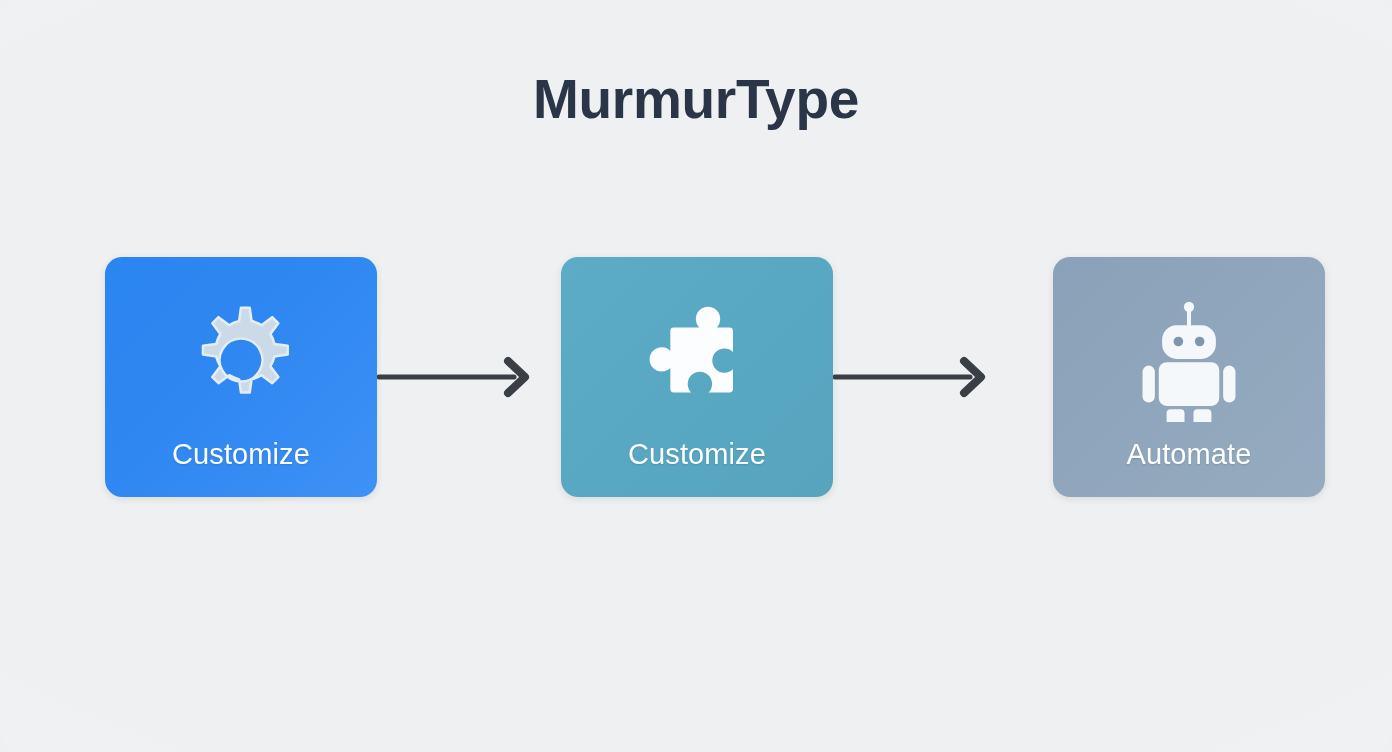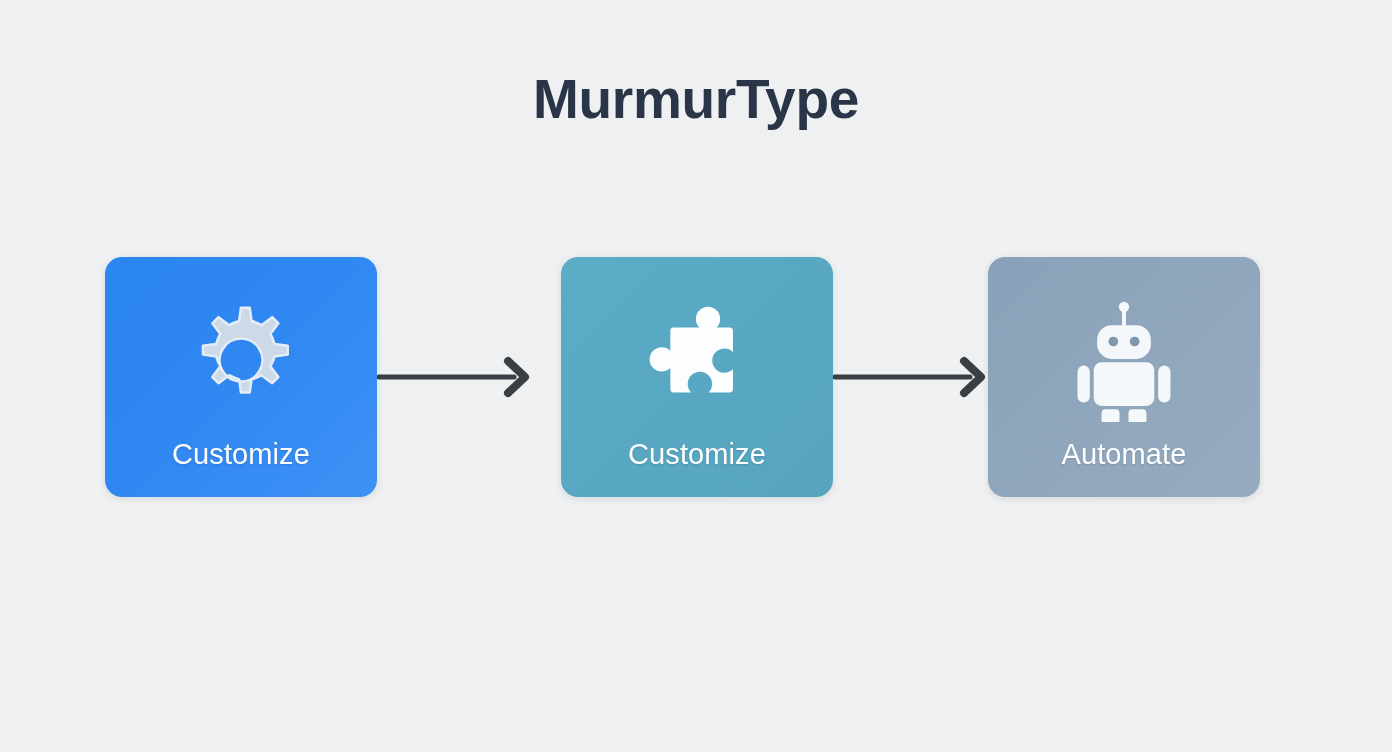--- a/index.html
+++ b/index.html
@@ -60,21 +60,21 @@
     position: absolute;
     top: 0;
     width: 272px;
     height: 240px;
     border-radius: 17px;
     box-shadow: 0 2px 7px rgba(40,55,75,0.12);
     overflow: hidden;
   }
   .card-1 { left: 105px;  background: linear-gradient(135deg, #2b85f0 0%, #2f87f1 45%, #3e91f6 100%); }
   .card-2 { left: 561px;  background: linear-gradient(135deg, #5cabc7 0%, #59a8c3 50%, #56a4be 100%); }
-  .card-3 { left: 988px; background: linear-gradient(135deg, #8aa2b9 0%, #8fa6bc 50%, #97abbf 100%); text-decoration: underline; }
+  .card-3 { left: 1053px; background: linear-gradient(135deg, #8aa2b9 0%, #8fa6bc 50%, #97abbf 100%); text-decoration: underline; }
 
   .card-icon {
     position: absolute;
     left: 0;
     top: 38px;
     width: 100%;
     height: 130px;
     display: flex;
     align-items: center;
     justify-content: center;

